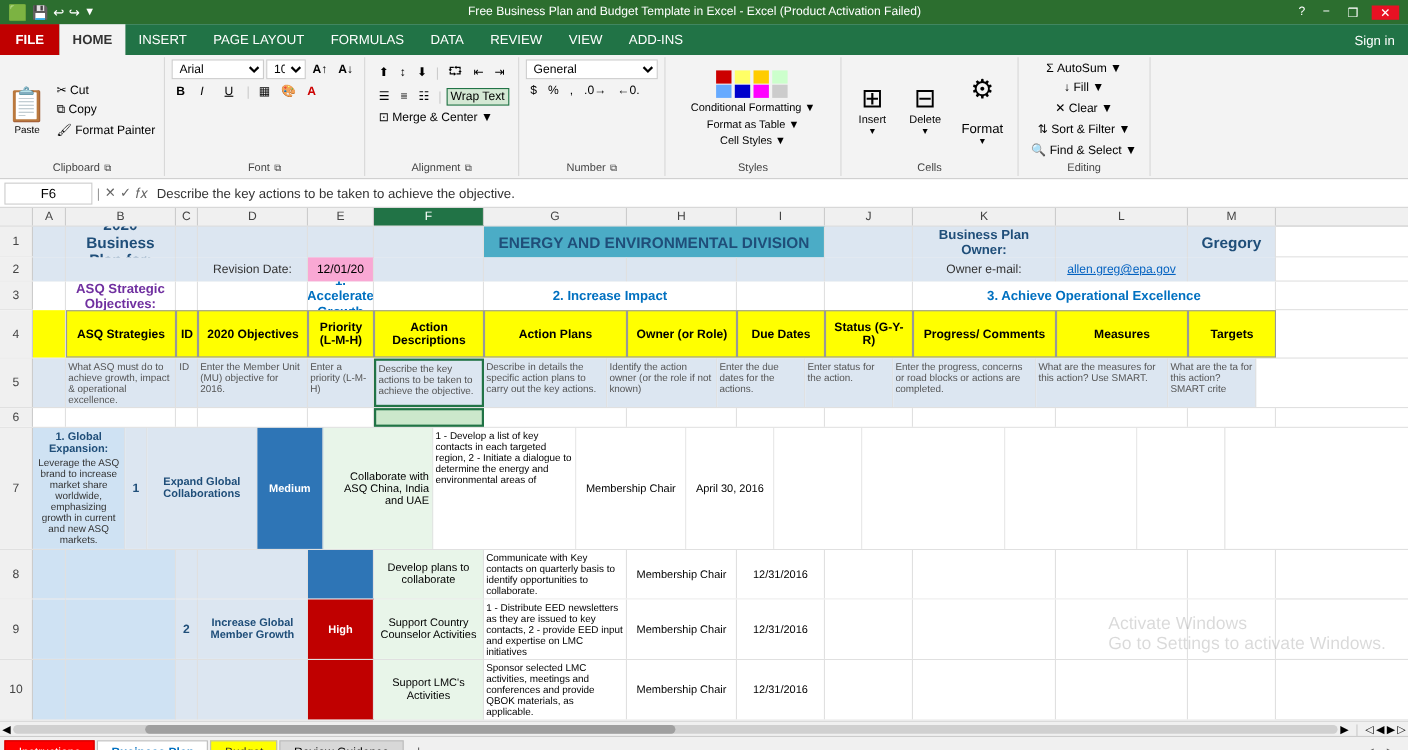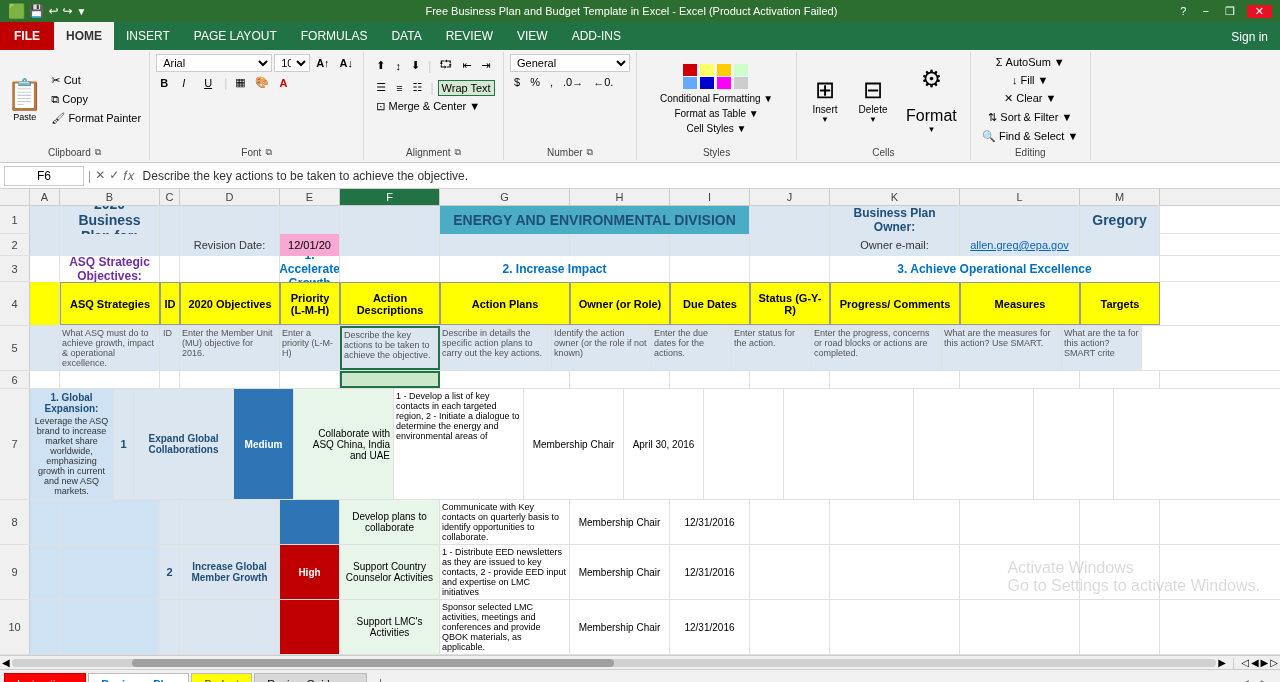--- a/index.html
+++ b/index.html
@@ -227,21 +227,21 @@
     .sheet-tab.instructions { background: #ff0000; color: white; border-color: #cc0000; }
     .sheet-tab.business { background: white; color: #0070c0; border-color: #bbb; font-weight: bold; }
     .sheet-tab.budget { background: #ffff00; color: #333; border-color: #bbb; }
     .sheet-tab-add { font-size: 16px; color: #666; cursor: pointer; margin-left: 4px; }
     .font-row { display: flex; align-items: center; gap: 2px; }
     .font-select {
       border: 1px solid #ccc;
       background: white;
       padding: 1px 2px;
       font-size: 11px;
-      width: 116px;
+      width: 84px;
     }
     .font-size-select {
       border: 1px solid #ccc;
       background: white;
       padding: 1px 2px;
       font-size: 11px;
       width: 36px;
     }
 
     .number-format-select {
@@ -445,21 +445,21 @@
         <span style="font-size:10px;">Insert</span>
         <span style="font-size:8px;">▼</span>
       </div>
       <div class="ribbon-large-btn">
         <span class="big-icon">⊟</span>
         <span style="font-size:10px;">Delete</span>
         <span style="font-size:8px;">▼</span>
       </div>
       <div class="ribbon-large-btn">
         <span class="big-icon">⚙</span>
-        <span style="font-size:16px;margin-top:14px;">Format</span>
+        <span style="font-size:12px;margin-top:14px;">Format</span>
         <span style="font-size:8px;">▼</span>
       </div>
     </div>
     <div class="ribbon-group-label">
       <span>Cells</span>
     </div>
   </div>
 
   <div class="ribbon-group" style="min-width:120px;">
     <div class="ribbon-group-content" style="flex-direction:column; gap:2px;">

